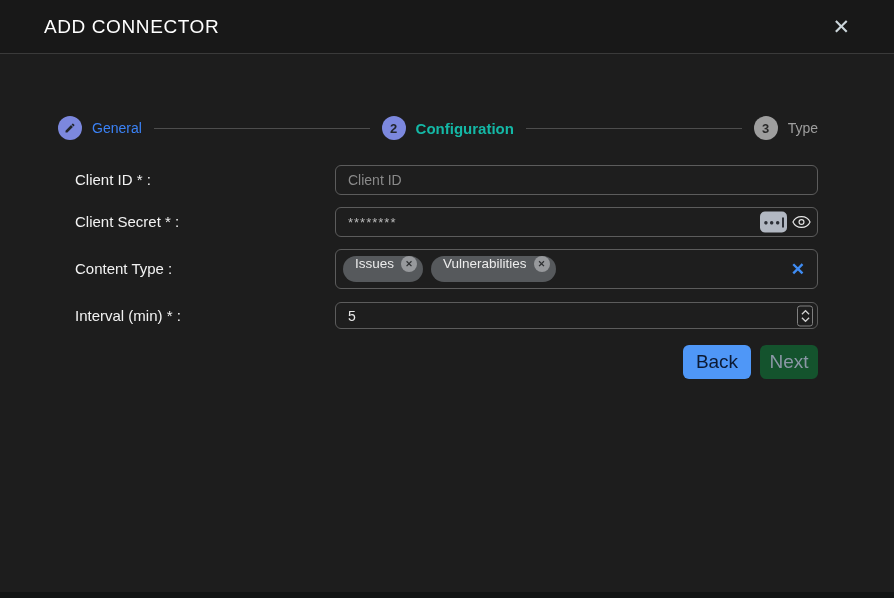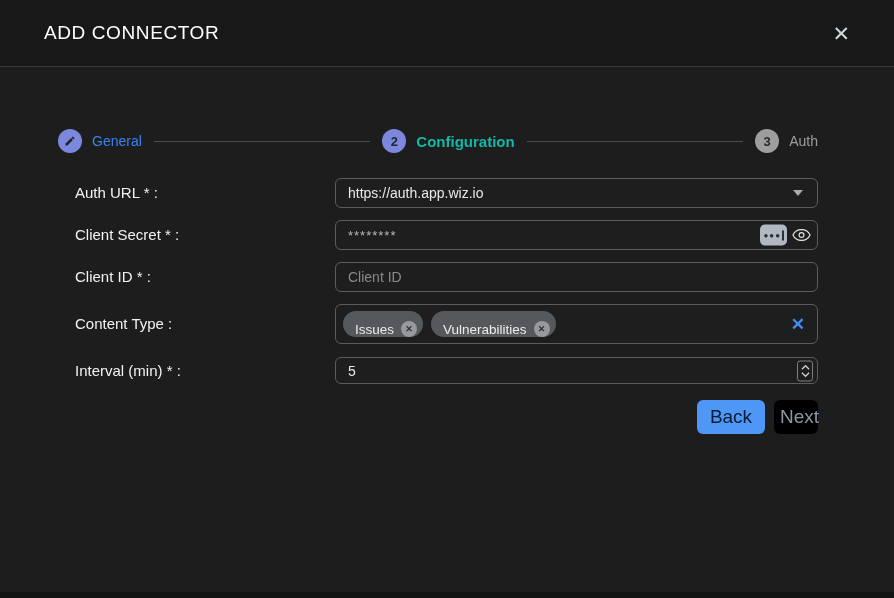--- a/index.html
+++ b/index.html
@@ -5,21 +5,21 @@
   html,body { margin:0; padding:0; background:#000; }
   * { box-sizing:border-box; font-family:"Liberation Sans", sans-serif; }
 
   .window {
     position:relative; width:894px; height:598px;
     background:#1d1d1d; overflow:hidden;
   }
 
   
   .header {
-    height:67px; background:#181818; border-bottom:1px solid #3a3a3a;
+    height:54px; background:#181818; border-bottom:1px solid #3a3a3a;
     display:flex; align-items:center; justify-content:space-between;
     padding:0 40px 0 44px;
   }
   .title { color:#ffffff; font-size:19px; font-weight:500; letter-spacing:0.6px; }
   .close-btn {
     background:none; border:none; cursor:pointer;
     color:#ccd6db; font-size:21px; line-height:1; padding:2px 4px;
   }
 
   
@@ -76,21 +76,21 @@
   .cred-bar { width:1.5px; height:10px; background:#2c2f36; margin-left:1px; }
   .eye-btn { background:none; border:none; padding:0 2px; cursor:pointer; display:flex; }
 
   
   .tagfield {
     width:100%; height:40px; background:#1e1e1e;
     border:1px solid #5c5c5c; border-radius:6px;
     display:flex; align-items:center; padding:0 12px 0 7px; gap:8px;
   }
   .tag {
-    display:flex; align-items:flex-end; gap:7px;
+    display:flex; align-items:flex-start; gap:7px;
     background:#56595c; border-radius:13px; height:26px; padding:0 6px 0 12px;
     color:#ececec; font-size:13.5px;
   }
   .tag-remove {
     width:16px; height:16px; border-radius:50%; background:#97999c;
     border:none; padding:0; cursor:pointer;
     display:flex; align-items:center; justify-content:center;
     color:#2f3133; font-size:9px; line-height:1; font-weight:700;
   }
   .clear-all {
@@ -112,21 +112,21 @@
   .row-ssl .row-label { padding-top:6px; }
   .checkbox {
     width:17px; height:17px; border:2px solid #a9a9a9; border-radius:2px;
     background:transparent; cursor:pointer; margin-top:2px;
   }
 
   
   .actions { display:flex; justify-content:flex-end; gap:9px; padding-left:17px; margin-top:12px; }
   .btn { height:34px; border:none; border-radius:6px; font-size:19px; cursor:pointer; }
   .btn-back { width:68px; background:#4f97f7; color:#0c1a33; font-weight:500; }
-  .btn-next { width:44px; background:#000000; color:#8b97a6; }
+  .btn-next { width:58px; background:#14532d; color:#8b97a6; }
 
   .bottom-strip { position:absolute; left:0; bottom:0; width:100%; height:6px; background:#121414; }
 </style>
 </head>
 <body>
 
 <div class="window">
 
   <div class="header">
     <div class="title">ADD CONNECTOR</div>
@@ -145,58 +145,49 @@
         <span class="step-label">General</span>
       </div>
       <div class="step-line"></div>
       <div class="step">
         <span class="step-circle active">2</span>
         <span class="step-label current">Configuration</span>
       </div>
       <div class="step-line"></div>
       <div class="step">
         <span class="step-circle pending">3</span>
-        <span class="step-label muted">Auth</span>
-      </div>
-    </div>
+        <span class="step-label muted">Type</span>
+      </div>
+    </div>
+
+
 
     <div class="row">
-      <div class="row-label">Auth URL * :</div>
-      <div class="field">
-        <div class="selectbox">
-          <span class="select-value">https://auth.app.wiz.io</span>
-          <span class="caret-down"></span>
-        </div>
-      </div>
-    </div>
-
+      <div class="row-label">Client ID * :</div>
+      <div class="field">
+        <input class="textfield" type="text" placeholder="Client ID" style="">
+      </div>
+    </div>
 
     <div class="row">
       <div class="row-label">Client Secret * :</div>
       <div class="field">
         <input class="textfield secret-input" type="text" value="********" style="">
         <div class="secret-icons">
           <button class="cred-btn">
             <span class="cred-dots">●●●</span>
             <span class="cred-bar"></span>
           </button>
           <button class="eye-btn">
             <svg width="19" height="15" viewBox="0 0 24 16">
               <path d="M12 1.2C7.2 1.2 3 4 1.2 8 3 12 7.2 14.8 12 14.8S21 12 22.8 8C21 4 16.8 1.2 12 1.2z" fill="none" stroke="#e4e4e4" stroke-width="1.5"></path>
               <circle cx="12" cy="8" r="3.1" fill="none" stroke="#e4e4e4" stroke-width="1.5"></circle>
             </svg>
           </button>
         </div>
-      </div>
-    </div>
-
-    <div class="row">
-      <div class="row-label">Client ID * :</div>
-      <div class="field">
-        <input class="textfield" type="text" placeholder="Client ID" style="">
       </div>
     </div>
 
     <div class="row" style="margin-bottom:13px;">
       <div class="row-label">Content Type  :</div>
       <div class="field">
         <div class="tagfield">
           <span class="tag">
             <span>Issues</span>
             <button class="tag-remove">✕</button>

